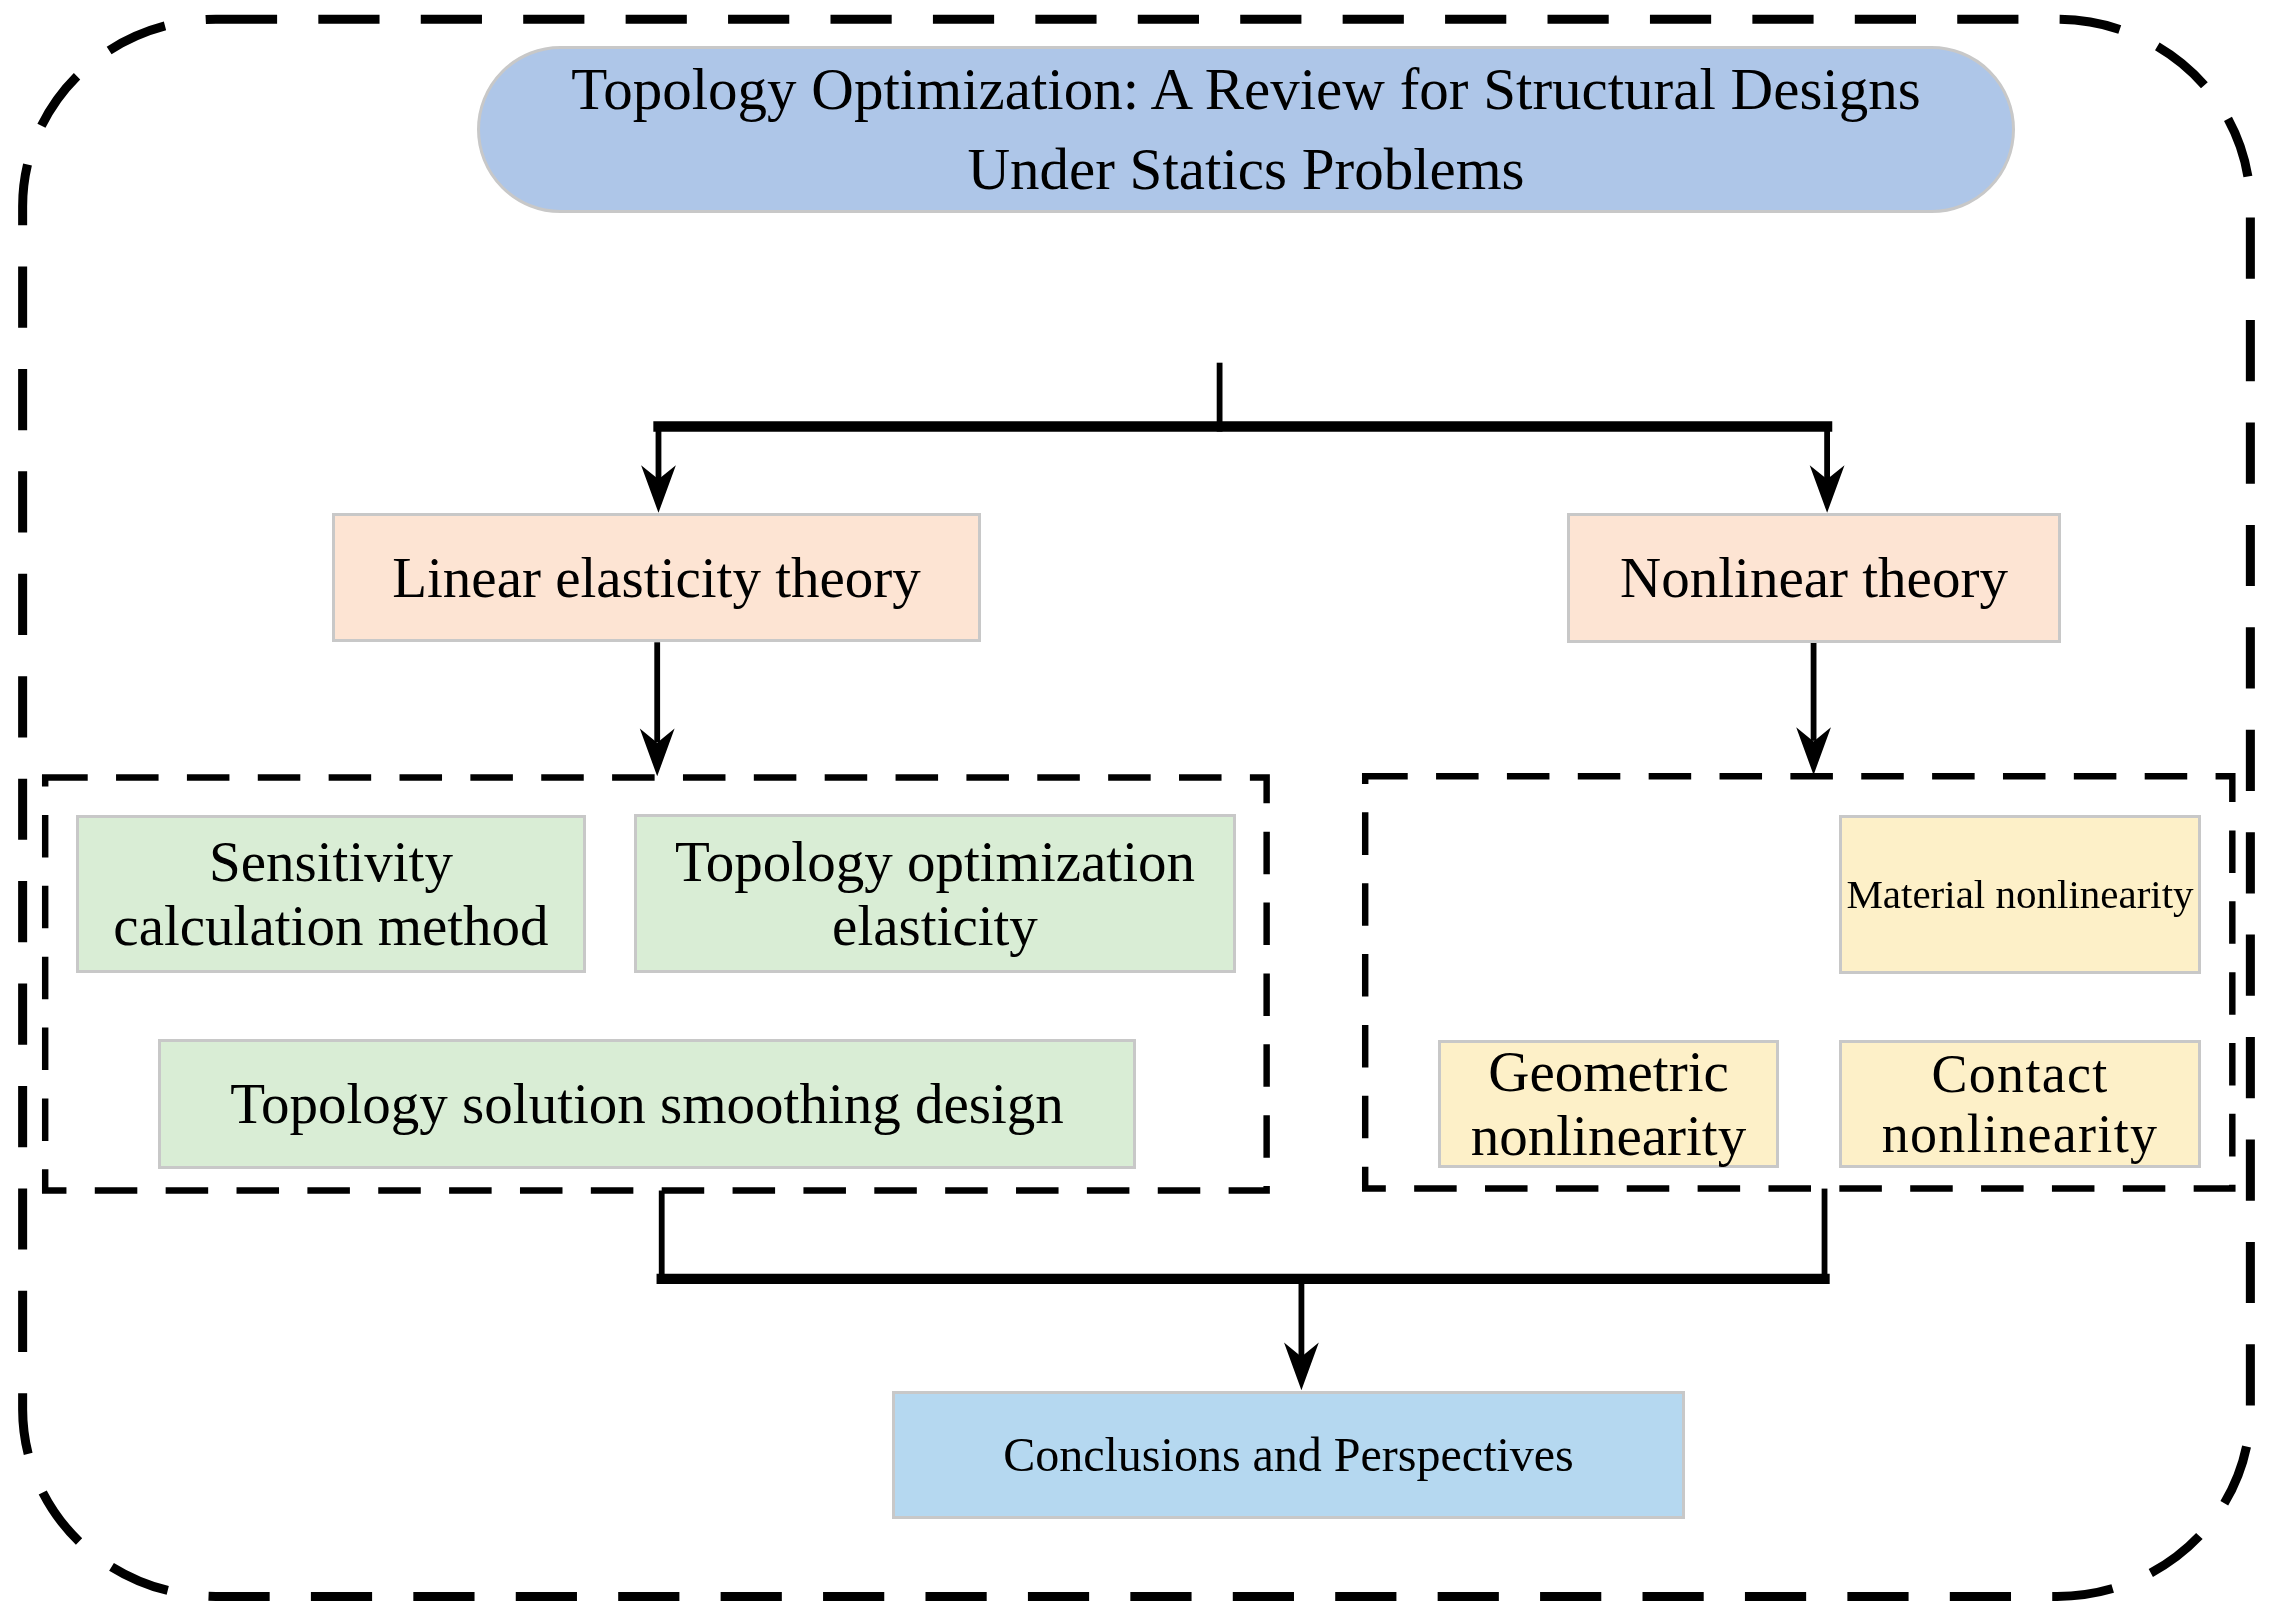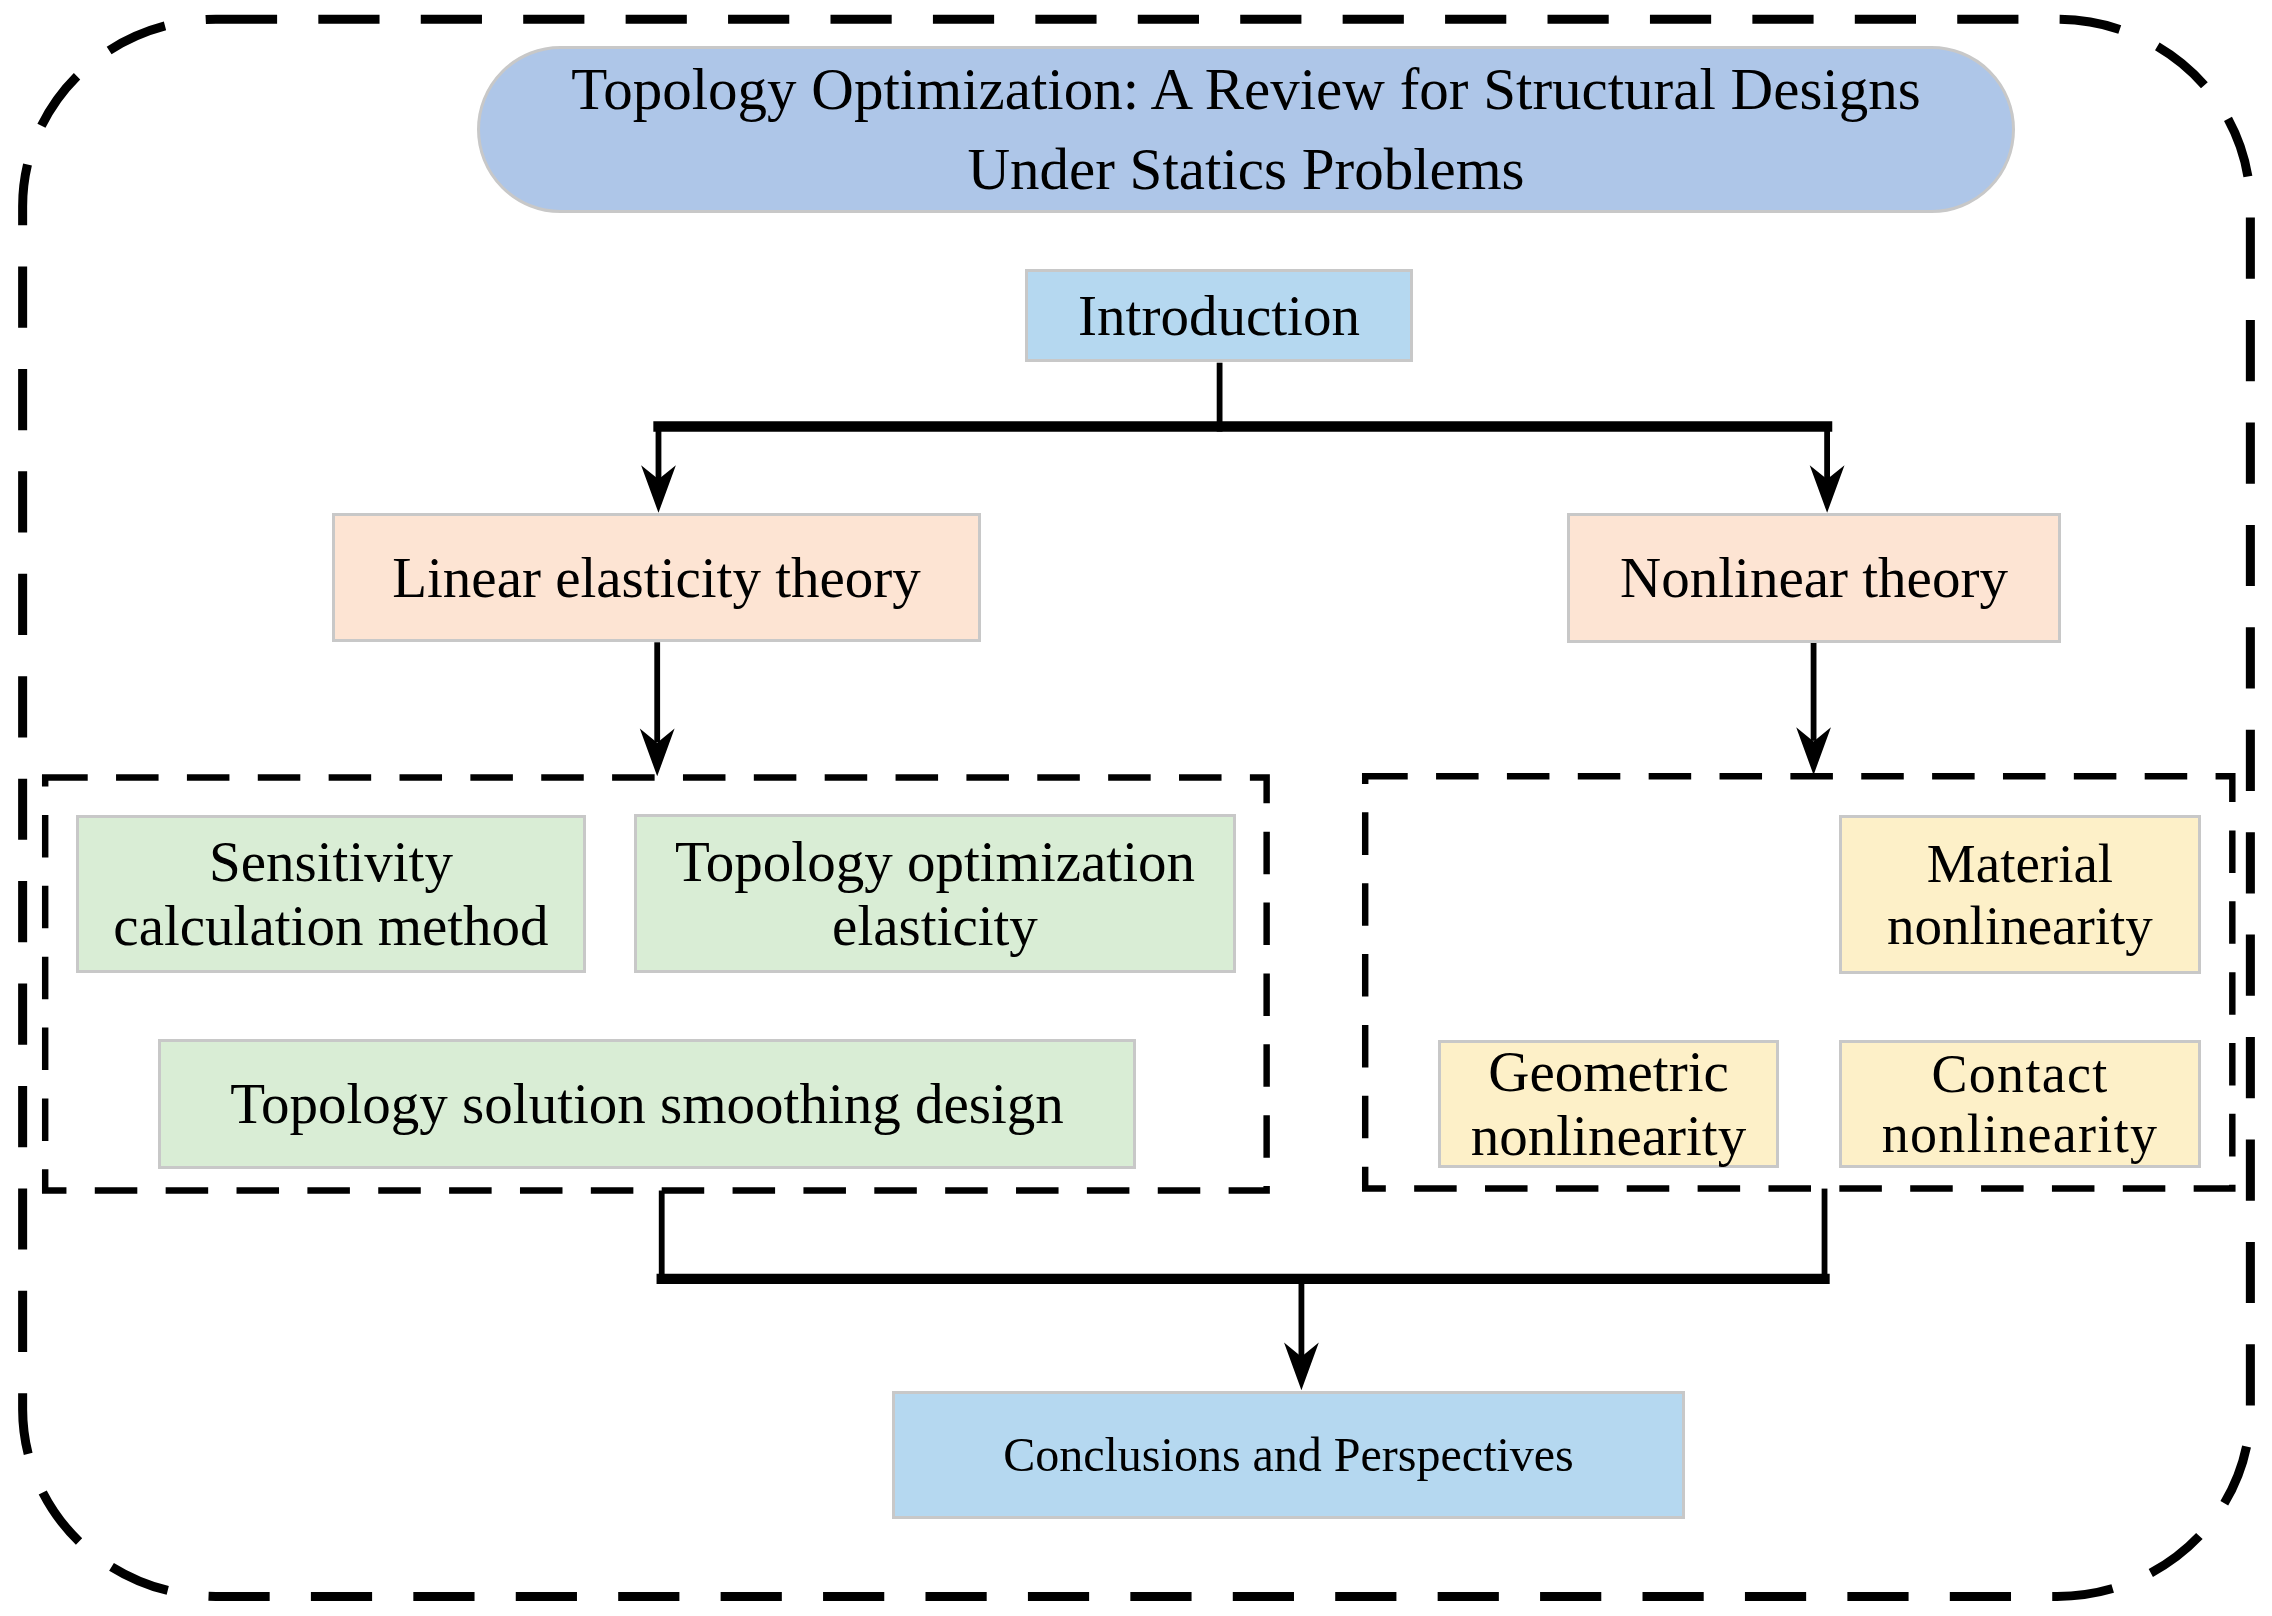--- a/index.html
+++ b/index.html
@@ -84,21 +84,21 @@
   #node-stress {
     left: 1427px; top: 815px;
     width: 341px; height: 159px;
     background: var(--yellow-fill, #fdf0c8);
     font-size: 57px;
   }
   #node-material {
     left: 1839px; top: 815px;
     width: 362px; height: 159px;
     background: var(--yellow-fill, #fdf0c8);
-    font-size: 55px;
+    font-size: 41px;
   }
   #node-geometric {
     left: 1427px; top: 1040px;
     width: 341px; height: 128px;
     background: var(--yellow-fill, #fdf0c8);
     font-size: 57px;
     margin-left: 11px;
   }
   #node-contact {
     left: 1839px; top: 1040px;
@@ -150,21 +150,20 @@
     <path class="stroke" d="M1019 1985 H2840" stroke-width="16"></path>
     <path class="stroke" d="M2020 1993 V2108" stroke-width="9"></path>
     <polygon class="fillhead" points="2020,2158 1993,2084 2020,2106 2047,2084"></polygon>
   </svg>
 
   <div class="node" id="title-banner">
     <div class="tline">Topology Optimization: A Review for Structural Designs</div>
     <div class="tline">Under Statics Problems</div>
   </div>
 
-  <div class="node" id="node-introduction">Introduction</div>
 
   <div class="node" id="node-linear">Linear elasticity theory</div>
 
   <div class="node" id="node-nonlinear">Nonlinear theory</div>
 
   <div class="node" id="node-sensitivity">Sensitivity calculation method</div>
 
   <div class="node" id="node-criterion">Topology optimization elasticity</div>
 
   <div class="node" id="node-smoothing">Topology solution smoothing design</div>

